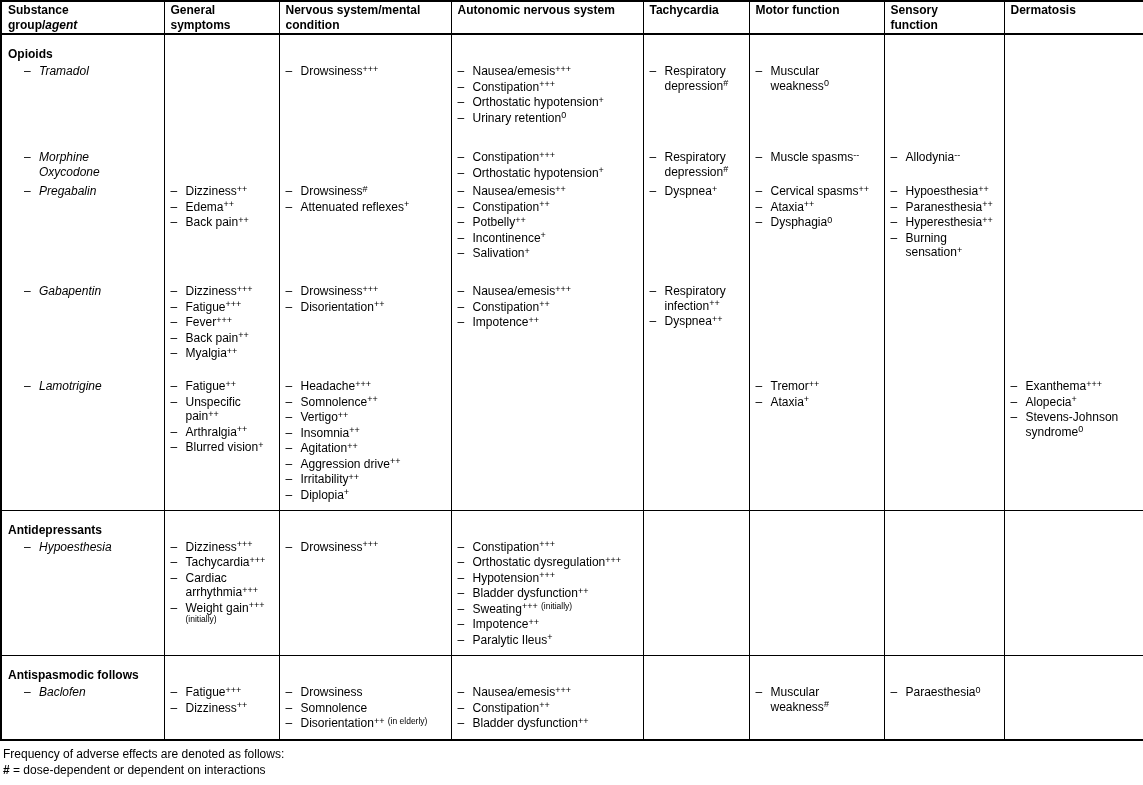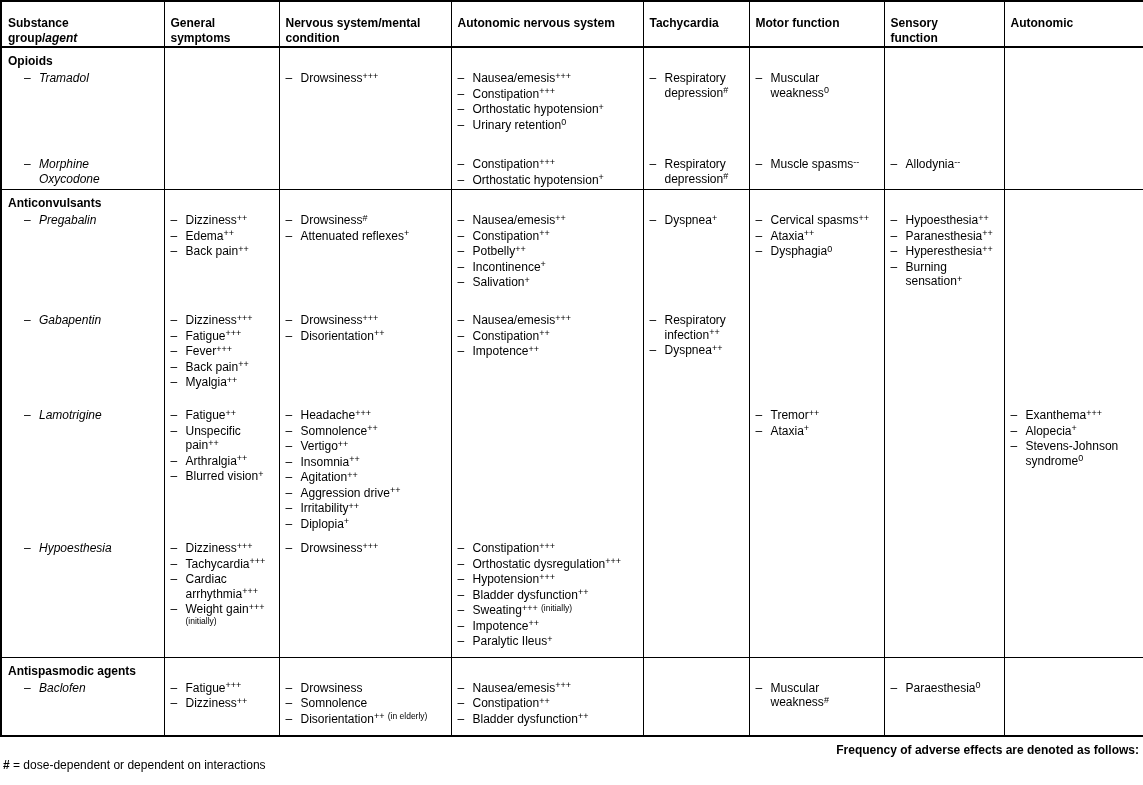--- a/index.html
+++ b/index.html
@@ -2,36 +2,36 @@
 <html><head>
 <meta charset="utf-8">
 <style>
   html,body { margin:0; padding:0; background:#fff; }
   body { font-family:"Liberation Sans","DejaVu Sans",sans-serif; font-size:12px; color:#000; }
   .page { width:1143px; box-sizing:border-box; }
 
   table.fx { border-collapse:collapse; table-layout:fixed; width:1143px; border:2px solid #000; }
   th, td { border-left:1px solid #000; vertical-align:top; padding:2px 3px 1px 6px; box-sizing:border-box; overflow:hidden; }
   th:first-child, td:first-child { border-left:none; }
-  thead th { border-bottom:2px solid #000; text-align:left; font-weight:bold; height:28px; padding-top:14px; line-height:1.22; }
-  tr.section-row td { border-top:1px solid #000; height:17px; padding-top:6px; }
+  thead th { border-bottom:2px solid #000; text-align:left; font-weight:bold; height:28px; padding-top:1px; line-height:1.22; }
+  tr.section-row td { border-top:1px solid #000; height:17px; padding-top:12px; }
   .section-label { font-weight:bold; }
 
   .item { display:flex; line-height:1.21; margin-bottom:1px; }
   .dash { flex:0 0 15px; }
   .txt { flex:1 1 auto; min-width:0; }
   td.agent-cell .item { padding-left:16px; }
   td.agent-cell .txt { font-style:italic; }
 
   sup.freq { font-size:9px; line-height:0; position:relative; top:-3.5px; vertical-align:baseline; letter-spacing:0; }
   .inote { font-size:8.5px; line-height:0; position:relative; top:-3.5px; white-space:nowrap; }
   .nunder { display:block; font-size:8.5px; line-height:1.05; }
 
   .footnotes { padding:6px 4px 4px 3px; }
-  .fn-title { font-weight:bold; line-height:1.3;text-align:right; }
+  .fn-title { font-weight:normal; line-height:1.3; }
   .fn-line { line-height:1.3; }
 </style>
 </head>
 <body>
 
 <div class="page">
   <table class="fx">
     <colgroup>
       <col style="width:163px">
         <col style="width:115px">
@@ -44,21 +44,21 @@
     </colgroup>
     <thead>
         <tr>
           <th>Substance<br>group/<i>agent</i></th>
           <th>General<br>symptoms</th>
           <th>Nervous system/mental<br>condition</th>
           <th>Autonomic nervous system</th>
           <th>Tachycardia</th>
           <th>Motor function</th>
           <th>Sensory<br>function</th>
-          <th>Autonomic</th>
+          <th>Dermatosis</th>
         </tr>
       </thead>
     <tbody>
         <tr class="section-row">
           <td><span class="section-label">Opioids</span></td>
           <td></td>
           <td></td>
           <td></td>
           <td></td>
           <td></td>
@@ -144,345 +144,345 @@
             </div>
           </td>
           <td>
             <div class="item">
               <span class="dash">–</span>
               <span class="txt">Allodynia<sup class="freq">--</sup></span>
             </div>
           </td>
           <td></td>
         </tr>
+        <tr class="drug-row" style="height: 100px;">
+          <td class="agent-cell">
+            <div class="item">
+              <span class="dash">–</span>
+              <span class="txt">Pregabalin</span>
+            </div>
+          </td>
+          <td>
+            <div class="item">
+              <span class="dash">–</span>
+              <span class="txt">Dizziness<sup class="freq">++</sup></span>
+            </div>
+            <div class="item">
+              <span class="dash">–</span>
+              <span class="txt">Edema<sup class="freq">++</sup></span>
+            </div>
+            <div class="item">
+              <span class="dash">–</span>
+              <span class="txt">Back pain<sup class="freq">++</sup></span>
+            </div>
+          </td>
+          <td>
+            <div class="item">
+              <span class="dash">–</span>
+              <span class="txt">Drowsiness<sup class="freq">#</sup></span>
+            </div>
+            <div class="item">
+              <span class="dash">–</span>
+              <span class="txt">Attenuated reflexes<sup class="freq">+</sup></span>
+            </div>
+          </td>
+          <td>
+            <div class="item">
+              <span class="dash">–</span>
+              <span class="txt">Nausea/emesis<sup class="freq">++</sup></span>
+            </div>
+            <div class="item">
+              <span class="dash">–</span>
+              <span class="txt">Constipation<sup class="freq">++</sup></span>
+            </div>
+            <div class="item">
+              <span class="dash">–</span>
+              <span class="txt">Potbelly<sup class="freq">++</sup></span>
+            </div>
+            <div class="item">
+              <span class="dash">–</span>
+              <span class="txt">Incontinence<sup class="freq">+</sup></span>
+            </div>
+            <div class="item">
+              <span class="dash">–</span>
+              <span class="txt">Salivation<sup class="freq">+</sup></span>
+            </div>
+          </td>
+          <td>
+            <div class="item">
+              <span class="dash">–</span>
+              <span class="txt">Dyspnea<sup class="freq">+</sup></span>
+            </div>
+          </td>
+          <td>
+            <div class="item">
+              <span class="dash">–</span>
+              <span class="txt">Cervical spasms<sup class="freq">++</sup></span>
+            </div>
+            <div class="item">
+              <span class="dash">–</span>
+              <span class="txt">Ataxia<sup class="freq">++</sup></span>
+            </div>
+            <div class="item">
+              <span class="dash">–</span>
+              <span class="txt">Dysphagia<sup class="freq">0</sup></span>
+            </div>
+          </td>
+          <td>
+            <div class="item">
+              <span class="dash">–</span>
+              <span class="txt">Hypoesthesia<sup class="freq">++</sup></span>
+            </div>
+            <div class="item">
+              <span class="dash">–</span>
+              <span class="txt">Paranesthesia<sup class="freq">++</sup></span>
+            </div>
+            <div class="item">
+              <span class="dash">–</span>
+              <span class="txt">Hyperesthesia<sup class="freq">++</sup></span>
+            </div>
+            <div class="item">
+              <span class="dash">–</span>
+              <span class="txt">Burning sensation<sup class="freq">+</sup></span>
+            </div>
+          </td>
+          <td></td>
+        </tr>
+        <tr class="drug-row" style="height: 95px;">
+          <td class="agent-cell">
+            <div class="item">
+              <span class="dash">–</span>
+              <span class="txt">Gabapentin</span>
+            </div>
+          </td>
+          <td>
+            <div class="item">
+              <span class="dash">–</span>
+              <span class="txt">Dizziness<sup class="freq">+++</sup></span>
+            </div>
+            <div class="item">
+              <span class="dash">–</span>
+              <span class="txt">Fatigue<sup class="freq">+++</sup></span>
+            </div>
+            <div class="item">
+              <span class="dash">–</span>
+              <span class="txt">Fever<sup class="freq">+++</sup></span>
+            </div>
+            <div class="item">
+              <span class="dash">–</span>
+              <span class="txt">Back pain<sup class="freq">++</sup></span>
+            </div>
+            <div class="item">
+              <span class="dash">–</span>
+              <span class="txt">Myalgia<sup class="freq">++</sup></span>
+            </div>
+          </td>
+          <td>
+            <div class="item">
+              <span class="dash">–</span>
+              <span class="txt">Drowsiness<sup class="freq">+++</sup></span>
+            </div>
+            <div class="item">
+              <span class="dash">–</span>
+              <span class="txt">Disorientation<sup class="freq">++</sup></span>
+            </div>
+          </td>
+          <td>
+            <div class="item">
+              <span class="dash">–</span>
+              <span class="txt">Nausea/emesis<sup class="freq">+++</sup></span>
+            </div>
+            <div class="item">
+              <span class="dash">–</span>
+              <span class="txt">Constipation<sup class="freq">++</sup></span>
+            </div>
+            <div class="item">
+              <span class="dash">–</span>
+              <span class="txt">Impotence<sup class="freq">++</sup></span>
+            </div>
+          </td>
+          <td>
+            <div class="item">
+              <span class="dash">–</span>
+              <span class="txt">Respiratory infection<sup class="freq">++</sup></span>
+            </div>
+            <div class="item">
+              <span class="dash">–</span>
+              <span class="txt">Dyspnea<sup class="freq">++</sup></span>
+            </div>
+          </td>
+          <td></td>
+          <td></td>
+          <td></td>
+        </tr>
+        <tr class="drug-row" style="height: 133px;">
+          <td class="agent-cell">
+            <div class="item">
+              <span class="dash">–</span>
+              <span class="txt">Lamotrigine</span>
+            </div>
+          </td>
+          <td>
+            <div class="item">
+              <span class="dash">–</span>
+              <span class="txt">Fatigue<sup class="freq">++</sup></span>
+            </div>
+            <div class="item">
+              <span class="dash">–</span>
+              <span class="txt">Unspecific pain<sup class="freq">++</sup></span>
+            </div>
+            <div class="item">
+              <span class="dash">–</span>
+              <span class="txt">Arthralgia<sup class="freq">++</sup></span>
+            </div>
+            <div class="item">
+              <span class="dash">–</span>
+              <span class="txt">Blurred vision<sup class="freq">+</sup></span>
+            </div>
+          </td>
+          <td>
+            <div class="item">
+              <span class="dash">–</span>
+              <span class="txt">Headache<sup class="freq">+++</sup></span>
+            </div>
+            <div class="item">
+              <span class="dash">–</span>
+              <span class="txt">Somnolence<sup class="freq">++</sup></span>
+            </div>
+            <div class="item">
+              <span class="dash">–</span>
+              <span class="txt">Vertigo<sup class="freq">++</sup></span>
+            </div>
+            <div class="item">
+              <span class="dash">–</span>
+              <span class="txt">Insomnia<sup class="freq">++</sup></span>
+            </div>
+            <div class="item">
+              <span class="dash">–</span>
+              <span class="txt">Agitation<sup class="freq">++</sup></span>
+            </div>
+            <div class="item">
+              <span class="dash">–</span>
+              <span class="txt">Aggression drive<sup class="freq">++</sup></span>
+            </div>
+            <div class="item">
+              <span class="dash">–</span>
+              <span class="txt">Irritability<sup class="freq">++</sup></span>
+            </div>
+            <div class="item">
+              <span class="dash">–</span>
+              <span class="txt">Diplopia<sup class="freq">+</sup></span>
+            </div>
+          </td>
+          <td></td>
+          <td></td>
+          <td>
+            <div class="item">
+              <span class="dash">–</span>
+              <span class="txt">Tremor<sup class="freq">++</sup></span>
+            </div>
+            <div class="item">
+              <span class="dash">–</span>
+              <span class="txt">Ataxia<sup class="freq">+</sup></span>
+            </div>
+          </td>
+          <td></td>
+          <td>
+            <div class="item">
+              <span class="dash">–</span>
+              <span class="txt">Exanthema<sup class="freq">+++</sup></span>
+            </div>
+            <div class="item">
+              <span class="dash">–</span>
+              <span class="txt">Alopecia<sup class="freq">+</sup></span>
+            </div>
+            <div class="item">
+              <span class="dash">–</span>
+              <span class="txt">Stevens-Johnson syndrome<sup class="freq">0</sup></span>
+            </div>
+          </td>
+        </tr>
         <tr class="section-row">
-          <td><span class="section-label">Anticonvulsants</span></td>
-          <td></td>
-          <td></td>
-          <td></td>
-          <td></td>
-          <td></td>
-          <td></td>
-          <td></td>
-        </tr>
-        <tr class="drug-row" style="height: 100px;">
-          <td class="agent-cell">
-            <div class="item">
-              <span class="dash">–</span>
-              <span class="txt">Pregabalin</span>
-            </div>
-          </td>
-          <td>
-            <div class="item">
-              <span class="dash">–</span>
-              <span class="txt">Dizziness<sup class="freq">++</sup></span>
-            </div>
-            <div class="item">
-              <span class="dash">–</span>
-              <span class="txt">Edema<sup class="freq">++</sup></span>
-            </div>
-            <div class="item">
-              <span class="dash">–</span>
-              <span class="txt">Back pain<sup class="freq">++</sup></span>
-            </div>
-          </td>
-          <td>
-            <div class="item">
-              <span class="dash">–</span>
-              <span class="txt">Drowsiness<sup class="freq">#</sup></span>
-            </div>
-            <div class="item">
-              <span class="dash">–</span>
-              <span class="txt">Attenuated reflexes<sup class="freq">+</sup></span>
-            </div>
-          </td>
-          <td>
-            <div class="item">
-              <span class="dash">–</span>
-              <span class="txt">Nausea/emesis<sup class="freq">++</sup></span>
-            </div>
-            <div class="item">
-              <span class="dash">–</span>
-              <span class="txt">Constipation<sup class="freq">++</sup></span>
-            </div>
-            <div class="item">
-              <span class="dash">–</span>
-              <span class="txt">Potbelly<sup class="freq">++</sup></span>
-            </div>
-            <div class="item">
-              <span class="dash">–</span>
-              <span class="txt">Incontinence<sup class="freq">+</sup></span>
-            </div>
-            <div class="item">
-              <span class="dash">–</span>
-              <span class="txt">Salivation<sup class="freq">+</sup></span>
-            </div>
-          </td>
-          <td>
-            <div class="item">
-              <span class="dash">–</span>
-              <span class="txt">Dyspnea<sup class="freq">+</sup></span>
-            </div>
-          </td>
-          <td>
-            <div class="item">
-              <span class="dash">–</span>
-              <span class="txt">Cervical spasms<sup class="freq">++</sup></span>
-            </div>
-            <div class="item">
-              <span class="dash">–</span>
-              <span class="txt">Ataxia<sup class="freq">++</sup></span>
-            </div>
-            <div class="item">
-              <span class="dash">–</span>
-              <span class="txt">Dysphagia<sup class="freq">0</sup></span>
-            </div>
-          </td>
-          <td>
-            <div class="item">
-              <span class="dash">–</span>
-              <span class="txt">Hypoesthesia<sup class="freq">++</sup></span>
-            </div>
-            <div class="item">
-              <span class="dash">–</span>
-              <span class="txt">Paranesthesia<sup class="freq">++</sup></span>
-            </div>
-            <div class="item">
-              <span class="dash">–</span>
-              <span class="txt">Hyperesthesia<sup class="freq">++</sup></span>
-            </div>
-            <div class="item">
-              <span class="dash">–</span>
-              <span class="txt">Burning sensation<sup class="freq">+</sup></span>
-            </div>
-          </td>
-          <td></td>
-        </tr>
-        <tr class="drug-row" style="height: 95px;">
-          <td class="agent-cell">
-            <div class="item">
-              <span class="dash">–</span>
-              <span class="txt">Gabapentin</span>
+          <td><span class="section-label">Antidepressants</span></td>
+          <td></td>
+          <td></td>
+          <td></td>
+          <td></td>
+          <td></td>
+          <td></td>
+          <td></td>
+        </tr>
+        <tr class="drug-row" style="height: 118px;">
+          <td class="agent-cell">
+            <div class="item">
+              <span class="dash">–</span>
+              <span class="txt">Hypoesthesia</span>
             </div>
           </td>
           <td>
             <div class="item">
               <span class="dash">–</span>
               <span class="txt">Dizziness<sup class="freq">+++</sup></span>
             </div>
             <div class="item">
               <span class="dash">–</span>
-              <span class="txt">Fatigue<sup class="freq">+++</sup></span>
-            </div>
-            <div class="item">
-              <span class="dash">–</span>
-              <span class="txt">Fever<sup class="freq">+++</sup></span>
-            </div>
-            <div class="item">
-              <span class="dash">–</span>
-              <span class="txt">Back pain<sup class="freq">++</sup></span>
-            </div>
-            <div class="item">
-              <span class="dash">–</span>
-              <span class="txt">Myalgia<sup class="freq">++</sup></span>
+              <span class="txt">Tachycardia<sup class="freq">+++</sup></span>
+            </div>
+            <div class="item">
+              <span class="dash">–</span>
+              <span class="txt">Cardiac arrhythmia<sup class="freq">+++</sup></span>
+            </div>
+            <div class="item">
+              <span class="dash">–</span>
+              <span class="txt">Weight gain<sup class="freq">+++</sup><span class="nunder">(initially)</span></span>
             </div>
           </td>
           <td>
             <div class="item">
               <span class="dash">–</span>
               <span class="txt">Drowsiness<sup class="freq">+++</sup></span>
             </div>
-            <div class="item">
-              <span class="dash">–</span>
-              <span class="txt">Disorientation<sup class="freq">++</sup></span>
-            </div>
-          </td>
-          <td>
-            <div class="item">
-              <span class="dash">–</span>
-              <span class="txt">Nausea/emesis<sup class="freq">+++</sup></span>
-            </div>
-            <div class="item">
-              <span class="dash">–</span>
-              <span class="txt">Constipation<sup class="freq">++</sup></span>
+          </td>
+          <td>
+            <div class="item">
+              <span class="dash">–</span>
+              <span class="txt">Constipation<sup class="freq">+++</sup></span>
+            </div>
+            <div class="item">
+              <span class="dash">–</span>
+              <span class="txt">Orthostatic dysregulation<sup class="freq">+++</sup></span>
+            </div>
+            <div class="item">
+              <span class="dash">–</span>
+              <span class="txt">Hypotension<sup class="freq">+++</sup></span>
+            </div>
+            <div class="item">
+              <span class="dash">–</span>
+              <span class="txt">Bladder dysfunction<sup class="freq">++</sup></span>
+            </div>
+            <div class="item">
+              <span class="dash">–</span>
+              <span class="txt">Sweating<sup class="freq">+++</sup> <span class="inote">(initially)</span></span>
             </div>
             <div class="item">
               <span class="dash">–</span>
               <span class="txt">Impotence<sup class="freq">++</sup></span>
             </div>
-          </td>
-          <td>
-            <div class="item">
-              <span class="dash">–</span>
-              <span class="txt">Respiratory infection<sup class="freq">++</sup></span>
-            </div>
-            <div class="item">
-              <span class="dash">–</span>
-              <span class="txt">Dyspnea<sup class="freq">++</sup></span>
-            </div>
-          </td>
-          <td></td>
-          <td></td>
-          <td></td>
-        </tr>
-        <tr class="drug-row" style="height: 133px;">
-          <td class="agent-cell">
-            <div class="item">
-              <span class="dash">–</span>
-              <span class="txt">Lamotrigine</span>
-            </div>
-          </td>
-          <td>
-            <div class="item">
-              <span class="dash">–</span>
-              <span class="txt">Fatigue<sup class="freq">++</sup></span>
-            </div>
-            <div class="item">
-              <span class="dash">–</span>
-              <span class="txt">Unspecific pain<sup class="freq">++</sup></span>
-            </div>
-            <div class="item">
-              <span class="dash">–</span>
-              <span class="txt">Arthralgia<sup class="freq">++</sup></span>
-            </div>
-            <div class="item">
-              <span class="dash">–</span>
-              <span class="txt">Blurred vision<sup class="freq">+</sup></span>
-            </div>
-          </td>
-          <td>
-            <div class="item">
-              <span class="dash">–</span>
-              <span class="txt">Headache<sup class="freq">+++</sup></span>
-            </div>
-            <div class="item">
-              <span class="dash">–</span>
-              <span class="txt">Somnolence<sup class="freq">++</sup></span>
-            </div>
-            <div class="item">
-              <span class="dash">–</span>
-              <span class="txt">Vertigo<sup class="freq">++</sup></span>
-            </div>
-            <div class="item">
-              <span class="dash">–</span>
-              <span class="txt">Insomnia<sup class="freq">++</sup></span>
-            </div>
-            <div class="item">
-              <span class="dash">–</span>
-              <span class="txt">Agitation<sup class="freq">++</sup></span>
-            </div>
-            <div class="item">
-              <span class="dash">–</span>
-              <span class="txt">Aggression drive<sup class="freq">++</sup></span>
-            </div>
-            <div class="item">
-              <span class="dash">–</span>
-              <span class="txt">Irritability<sup class="freq">++</sup></span>
-            </div>
-            <div class="item">
-              <span class="dash">–</span>
-              <span class="txt">Diplopia<sup class="freq">+</sup></span>
-            </div>
-          </td>
-          <td></td>
-          <td></td>
-          <td>
-            <div class="item">
-              <span class="dash">–</span>
-              <span class="txt">Tremor<sup class="freq">++</sup></span>
-            </div>
-            <div class="item">
-              <span class="dash">–</span>
-              <span class="txt">Ataxia<sup class="freq">+</sup></span>
-            </div>
-          </td>
-          <td></td>
-          <td>
-            <div class="item">
-              <span class="dash">–</span>
-              <span class="txt">Exanthema<sup class="freq">+++</sup></span>
-            </div>
-            <div class="item">
-              <span class="dash">–</span>
-              <span class="txt">Alopecia<sup class="freq">+</sup></span>
-            </div>
-            <div class="item">
-              <span class="dash">–</span>
-              <span class="txt">Stevens-Johnson syndrome<sup class="freq">0</sup></span>
-            </div>
-          </td>
-        </tr>
-        <tr class="drug-row" style="height: 118px;">
-          <td class="agent-cell">
-            <div class="item">
-              <span class="dash">–</span>
-              <span class="txt">Hypoesthesia</span>
-            </div>
-          </td>
-          <td>
-            <div class="item">
-              <span class="dash">–</span>
-              <span class="txt">Dizziness<sup class="freq">+++</sup></span>
-            </div>
-            <div class="item">
-              <span class="dash">–</span>
-              <span class="txt">Tachycardia<sup class="freq">+++</sup></span>
-            </div>
-            <div class="item">
-              <span class="dash">–</span>
-              <span class="txt">Cardiac arrhythmia<sup class="freq">+++</sup></span>
-            </div>
-            <div class="item">
-              <span class="dash">–</span>
-              <span class="txt">Weight gain<sup class="freq">+++</sup><span class="nunder">(initially)</span></span>
-            </div>
-          </td>
-          <td>
-            <div class="item">
-              <span class="dash">–</span>
-              <span class="txt">Drowsiness<sup class="freq">+++</sup></span>
-            </div>
-          </td>
-          <td>
-            <div class="item">
-              <span class="dash">–</span>
-              <span class="txt">Constipation<sup class="freq">+++</sup></span>
-            </div>
-            <div class="item">
-              <span class="dash">–</span>
-              <span class="txt">Orthostatic dysregulation<sup class="freq">+++</sup></span>
-            </div>
-            <div class="item">
-              <span class="dash">–</span>
-              <span class="txt">Hypotension<sup class="freq">+++</sup></span>
-            </div>
-            <div class="item">
-              <span class="dash">–</span>
-              <span class="txt">Bladder dysfunction<sup class="freq">++</sup></span>
-            </div>
-            <div class="item">
-              <span class="dash">–</span>
-              <span class="txt">Sweating<sup class="freq">+++</sup> <span class="inote">(initially)</span></span>
-            </div>
-            <div class="item">
-              <span class="dash">–</span>
-              <span class="txt">Impotence<sup class="freq">++</sup></span>
-            </div>
             <div class="item">
               <span class="dash">–</span>
               <span class="txt">Paralytic Ileus<sup class="freq">+</sup></span>
             </div>
           </td>
           <td></td>
           <td></td>
           <td></td>
           <td></td>
         </tr>
         <tr class="section-row">
-          <td><span class="section-label">Antispasmodic agents</span></td>
+          <td><span class="section-label">Antispasmodic follows</span></td>
           <td></td>
           <td></td>
           <td></td>
           <td></td>
           <td></td>
           <td></td>
           <td></td>
         </tr>
         <tr class="drug-row" style="height: 57px;">
           <td class="agent-cell">

